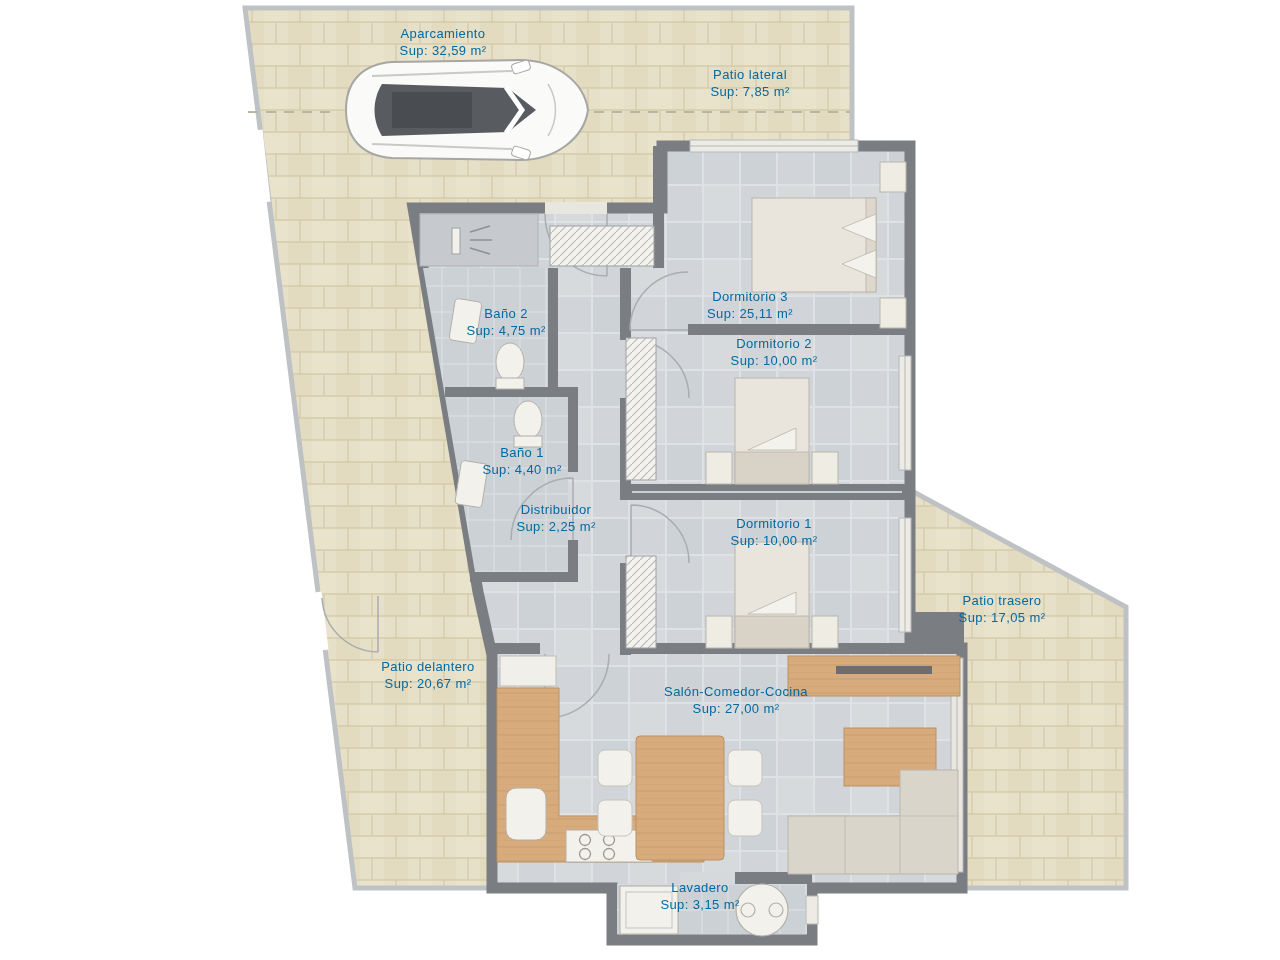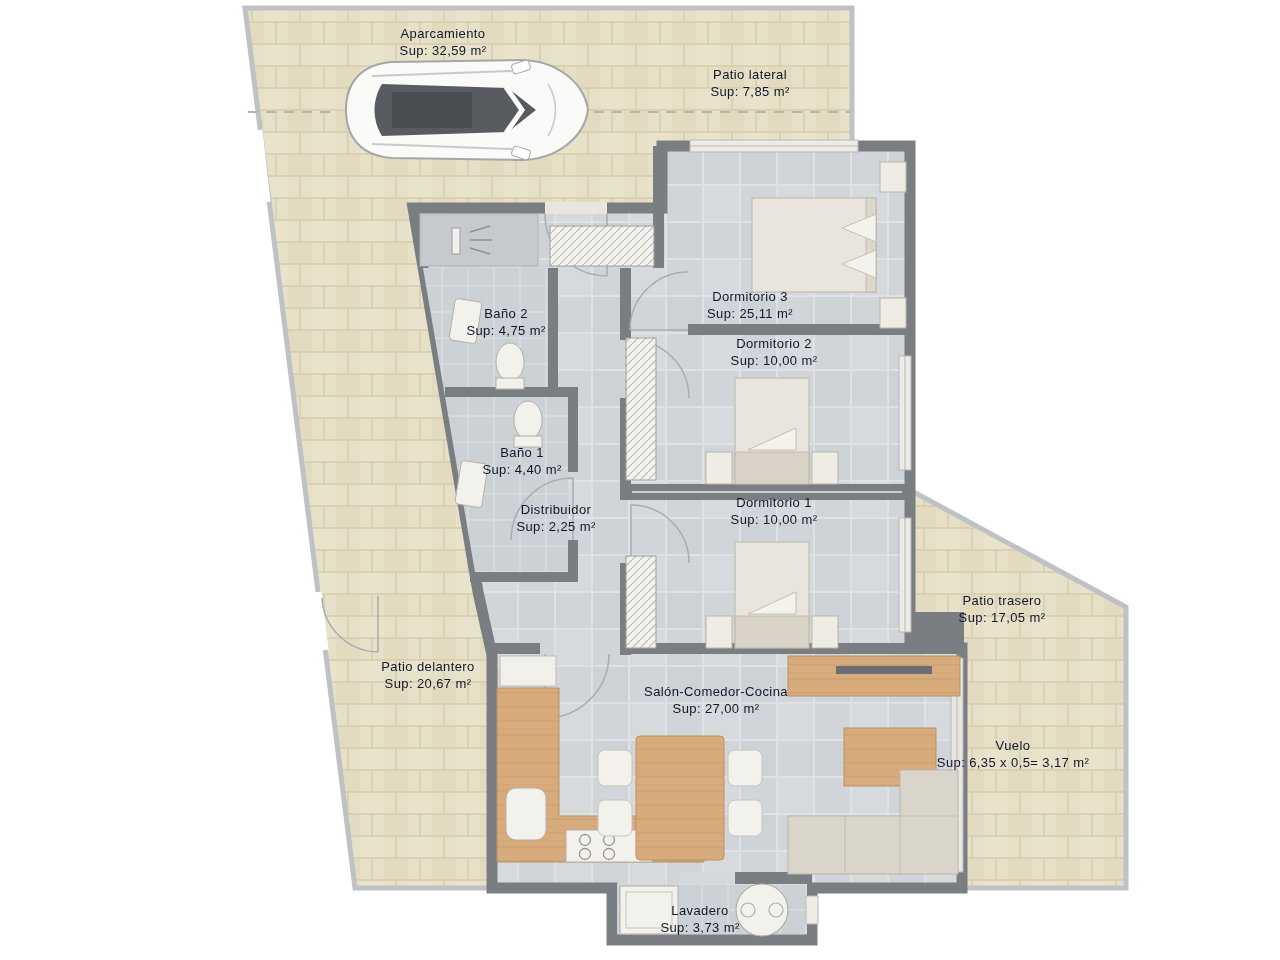--- a/index.html
+++ b/index.html
@@ -3,21 +3,21 @@
 <meta charset="utf-8">
 <style>
   html,body{margin:0;padding:0;background:#ffffff;}
   #stage{
     position:relative;width:1280px;height:960px;background:#ffffff;overflow:hidden;
     font-family:"Liberation Sans", sans-serif;
   }
   #plan-svg{position:absolute;left:0;top:0;}
   .room-label{
     position:absolute;transform:translateX(-50%);text-align:center;
-    color:#0f172a;font-size:13px;line-height:1.3;letter-spacing:.4px;white-space:nowrap;
+    color:#0369a1;font-size:13px;line-height:1.3;letter-spacing:.4px;white-space:nowrap;
   }
   .room-label .rname,.room-label .rsup{display:block;}
 </style>
 </head>
 <body>
 
 <div id="stage">
 
 <svg id="plan-svg" width="1280" height="960" viewBox="0 0 1280 960">
   <defs>
@@ -241,38 +241,34 @@
   <span class="rsup">Sup: 10,00 m²</span>
 </div>
 <div class="room-label" style="left:522px;top:445px">
   <span class="rname">Baño 1</span>
   <span class="rsup">Sup: 4,40 m²</span>
 </div>
 <div class="room-label" style="left:556px;top:502px">
   <span class="rname">Distribuidor</span>
   <span class="rsup">Sup: 2,25 m²</span>
 </div>
-<div class="room-label" style="left:774px;top:495px">
+<div class="room-label" style="left:774px;top:516px">
   <span class="rname">Dormitorio 1</span>
   <span class="rsup">Sup: 10,00 m²</span>
 </div>
 <div class="room-label" style="left:1002px;top:593px">
   <span class="rname">Patio trasero</span>
   <span class="rsup">Sup: 17,05 m²</span>
 </div>
 <div class="room-label" style="left:428px;top:659px">
   <span class="rname">Patio delantero</span>
   <span class="rsup">Sup: 20,67 m²</span>
 </div>
-<div class="room-label" style="left:716px;top:684px">
+<div class="room-label" style="left:736px;top:684px">
   <span class="rname">Salón-Comedor-Cocina</span>
   <span class="rsup">Sup: 27,00 m²</span>
 </div>
-<div class="room-label" style="left:1013px;top:738px">
-  <span class="rname">Vuelo</span>
-  <span class="rsup">Sup: 6,35 x 0,5= 3,17 m²</span>
-</div>
-<div class="room-label" style="left:700px;top:903px">
+<div class="room-label" style="left:700px;top:880px">
   <span class="rname">Lavadero</span>
-  <span class="rsup">Sup: 3,73 m²</span>
+  <span class="rsup">Sup: 3,15 m²</span>
 </div>
 
 </div>
 
 </body></html>

